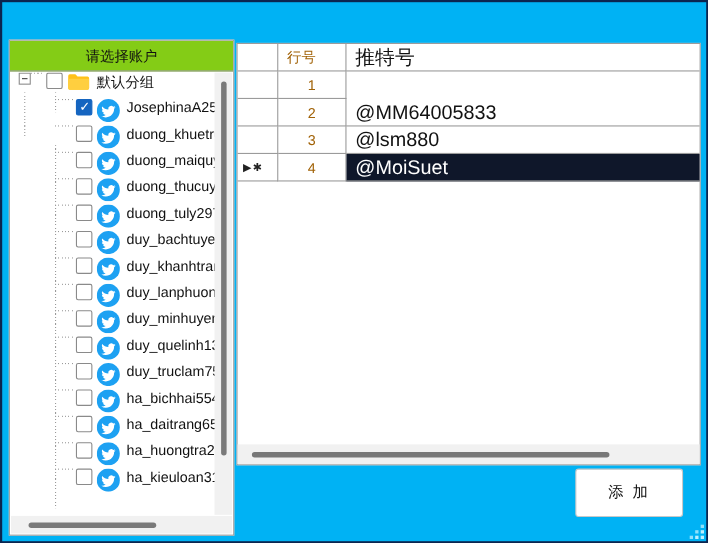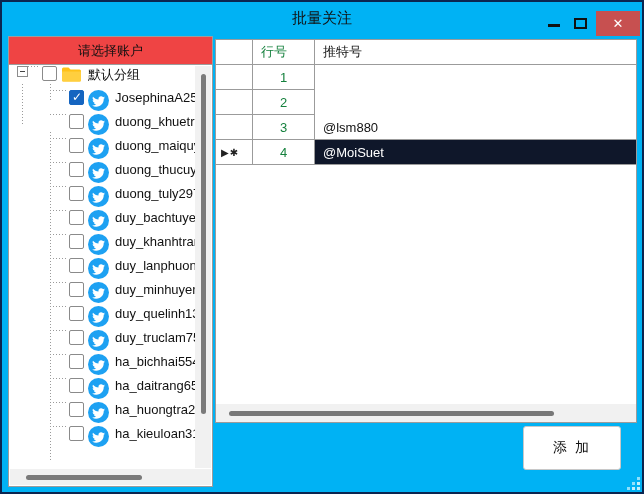--- a/index.html
+++ b/index.html
@@ -25,21 +25,21 @@
   
   .content { position:absolute; left:6px; top:34px; right:5px; bottom:5px; }
 
   
   .tree-panel {
     position:absolute; left:0; top:0; bottom:0; width:205px;
     background:#fff; border:1px solid #9c9c9c; overflow:hidden;
   }
   .tree-header {
     height:28px; line-height:27px; text-align:center; font-size:13px; color:#111;
-    border-bottom:1px solid #9c9c9c; background:#ef4444;
+    border-bottom:1px solid #9c9c9c; background:#84cc16;
   }
   .tree-body { position:absolute; left:0; right:0; top:29px; bottom:0; overflow:hidden; }
   .tree-row { position:relative; height:24px; display:flex; align-items:flex-start; white-space:nowrap; }
   .tree-row .lbl { font-size:13px; color:#111; margin-left:6px; }
   .expander {
     position:relative; width:11px; height:11px; margin-left:8px;
     border:1px solid #8c8c8c; background:#fff; flex:0 0 auto;
   }
   .expander::before {
     content:""; position:absolute; left:2px; right:2px; top:4px; height:1px; background:#444;
@@ -73,23 +73,23 @@
 
   
   .grid {
     position:absolute; left:207px; top:3px; right:0; height:384px;
     background:#fff; border:1px solid #9b9b9b;
   }
   .grid-header, .grid-row { display:flex; height:25px; }
   .grid-header .cell { border-bottom:1px solid #9b9b9b; font-size:13px; color:#111; }
   .cell { display:flex; align-items:center; overflow:hidden; }
   .cell.rowhdr { flex:0 0 37px; border-right:1px solid #9b9b9b; justify-content:flex-start; padding-left:5px; }
-  .cell.lineno { flex:0 0 62px; border-right:1px solid #9b9b9b; justify-content:center; font-size:13px; color:#15803d; }
+  .cell.lineno { flex:0 0 62px; border-right:1px solid #9b9b9b; justify-content:center; font-size:13px; color:#a16207; }
   .grid-header .cell.lineno { justify-content:flex-start; padding-left:8px; }
-  .cell.handle { flex:1 1 auto; padding-left:8px; font-size:13px; color:#111;text-align:right; }
+  .cell.handle { flex:1 1 auto; padding-left:8px; font-size:18px; color:#111;text-align:right; }
   .grid-row .cell { border-bottom:1px solid #9b9b9b; }
   .grid-row .cell.handle.sel { background:#0f172a; color:#fff; }
   .indicator { font-size:10px; color:#222; letter-spacing:1px; }
   .grid-hscroll {
     position:absolute; left:0; right:0; bottom:0; height:18px; background:#f1f1f1;
   }
   .grid-hscroll .hthumb { position:absolute; top:7px; height:5px; left:13px; width:325px; background:#787878; border-radius:3px; }
 
   
   .add-btn {
@@ -99,28 +99,20 @@
   }
   .resize-grip { position:absolute; right:2px; bottom:2px; width:3px; height:3px; background:#bfeffd;
     box-shadow:-5px 0 #bfeffd, 0 -5px #bfeffd, -10px 0 #8fe0fb, -5px -5px #8fe0fb, 0 -10px #8fe0fb; }
 
   svg { display:block; }
 </style>
 </head>
 <body>
 
 <div class="window">
-  <div class="titlebar">
-    <div class="title">批量关注</div>
-    <div class="win-btn btn-min"></div>
-    <div class="win-btn btn-max"></div>
-    <div class="win-btn btn-close">
-        <span>✕</span>
-      </div>
-  </div>
 
   <div class="content">
 
     <div class="tree-panel">
       <div class="tree-header">请选择账户</div>
       <div class="tree-body" id="tree-body">
         <div class="trunk trunk-1"></div>
         <div class="trunk trunk-2"></div>
         <div class="trunk trunk-3"></div>
       <div class="tree-row group">
@@ -320,20 +312,21 @@
     <div class="cell rowhdr">
               <span class="indicator"></span>
             </div>
     <div class="cell lineno">1</div>
   </div>
           <div class="grid-row">
     <div class="cell rowhdr">
               <span class="indicator"></span>
             </div>
     <div class="cell lineno">2</div>
+    <div class="cell handle">@MM64005833</div>
   </div>
           <div class="grid-row">
     <div class="cell rowhdr">
               <span class="indicator"></span>
             </div>
     <div class="cell lineno">3</div>
     <div class="cell handle">@lsm880</div>
   </div>
           <div class="grid-row">
     <div class="cell rowhdr">

